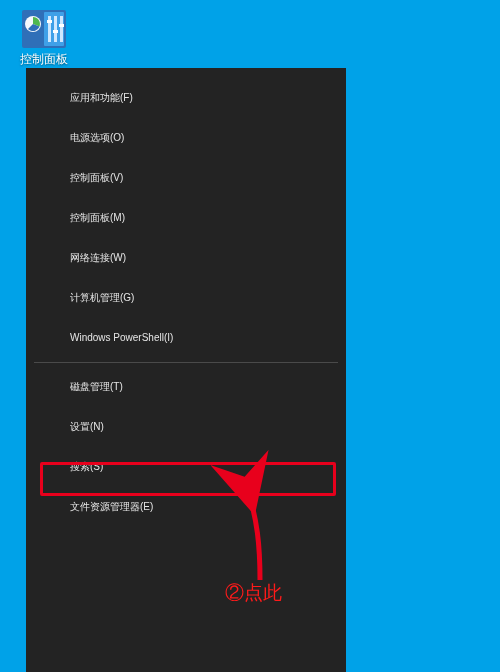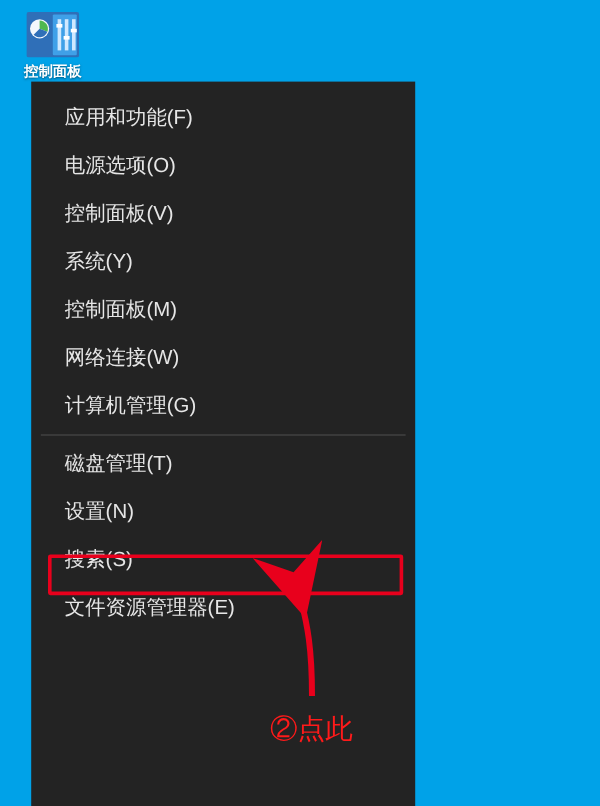--- a/index.html
+++ b/index.html
@@ -29,63 +29,61 @@
     margin: 0 auto 4px;
     display: block;
   }
   .desktop-icon .label {
     text-shadow: 0 1px 2px rgba(0,0,0,.5);
     font-size: 12px;
     line-height: 14px;
     white-space: nowrap;
     margin-left: -10px;
     margin-right: -10px;
-    font-weight: bold;
   }
   .context-menu {
     position: absolute;
     top: 68px;
     left: 26px;
     width: 320px;
     height: 604px;
     background: #232323;
     color: #e6e6e6;
     font-size: 15px;
     padding: 10px 0 6px 0;
   }
   .menu-item {
-    padding: 10px 18px 10px 28px;
+    padding: 10px 18px 10px 44px;
     white-space: nowrap;
     cursor: default;
-    font-size: 17px;
+    font-size: 10px;
     line-height: 20px;
   }
   .menu-divider {
     height: 1px;
     background: #4a4a4a;
     margin: 4px 8px;
   }
   .highlight {
     position: absolute;
     border: 3px solid #E8001C;
     pointer-events: none;
     border-radius: 2px;
   }
   .arrow-svg {
     position: absolute;
     pointer-events: none;
   }
   .anno-text {
     position: absolute;
     color: #FF1A1A;
-    font-size: 23px;
+    font-size: 19px;
     font-family: "Microsoft YaHei","SimSun",sans-serif;
     pointer-events: none;
     font-weight: 500;
-    margin-top: 12px;
   }
 </style>
 </head>
 <body>
 
 <div class="desktop"></div>
 
 <div class="desktop-icon">
   <svg class="cp-icon" viewBox="0 0 44 38">
     <rect x="0" y="0" width="44" height="38" rx="2" fill="#2F6FB8"></rect>
@@ -100,24 +98,24 @@
     <rect x="31" y="20" width="5" height="3" fill="#ffffff"></rect>
     <rect x="37" y="14" width="5" height="3" fill="#ffffff"></rect>
   </svg>
   <div class="label">控制面板</div>
 </div>
 
 <div class="context-menu">
   <div class="menu-item">应用和功能(F)</div>
   <div class="menu-item">电源选项(O)</div>
   <div class="menu-item">控制面板(V)</div>
-  <div class="menu-item">系统(Y)</div>
   <div class="menu-item">控制面板(M)</div>
   <div class="menu-item">网络连接(W)</div>
   <div class="menu-item">计算机管理(G)</div>
+  <div class="menu-item">Windows PowerShell(I)</div>
   <div class="menu-divider"></div>
   <div class="menu-item">磁盘管理(T)</div>
   <div class="menu-item">设置(N)</div>
   <div class="menu-item">搜索(S)</div>
   <div class="menu-item">文件资源管理器(E)</div>
 </div>
 
 <div class="highlight" style="left:40px; top:462px; width:296px; height:34px;"></div>
 
 <svg class="arrow-svg" style="left:0; top:0;" width="500" height="672">

